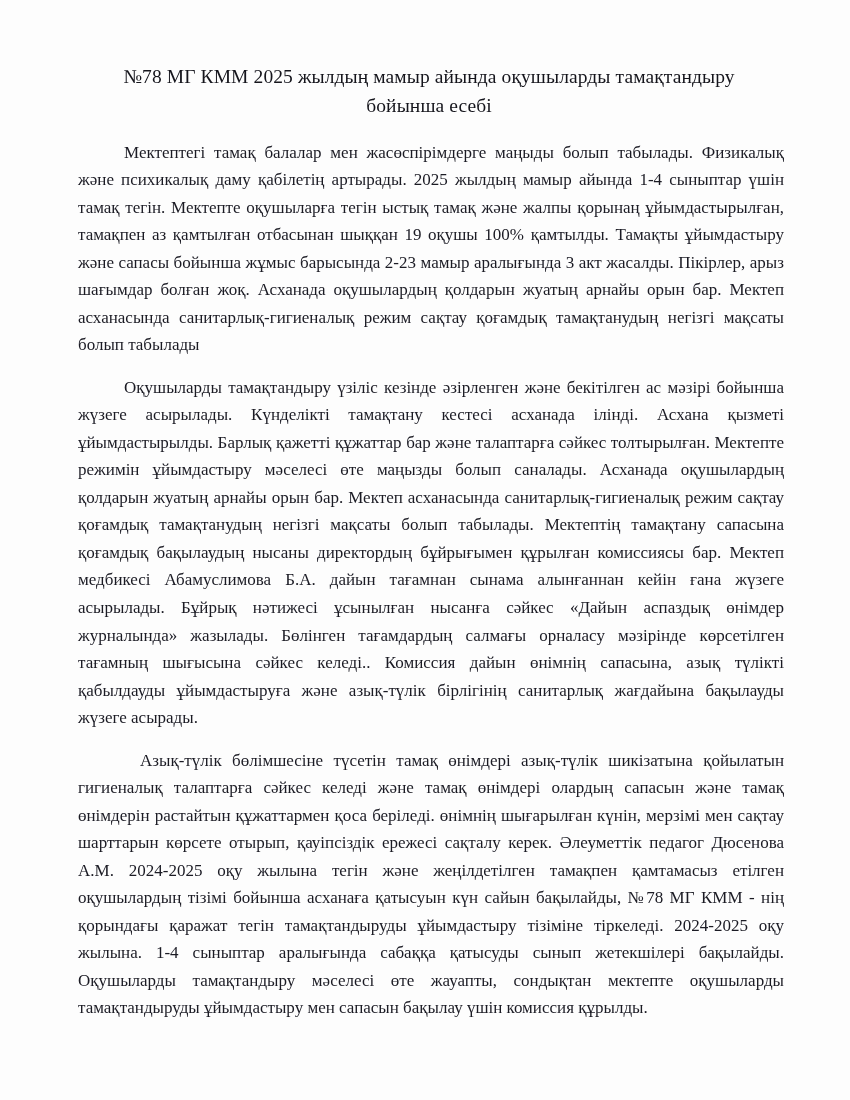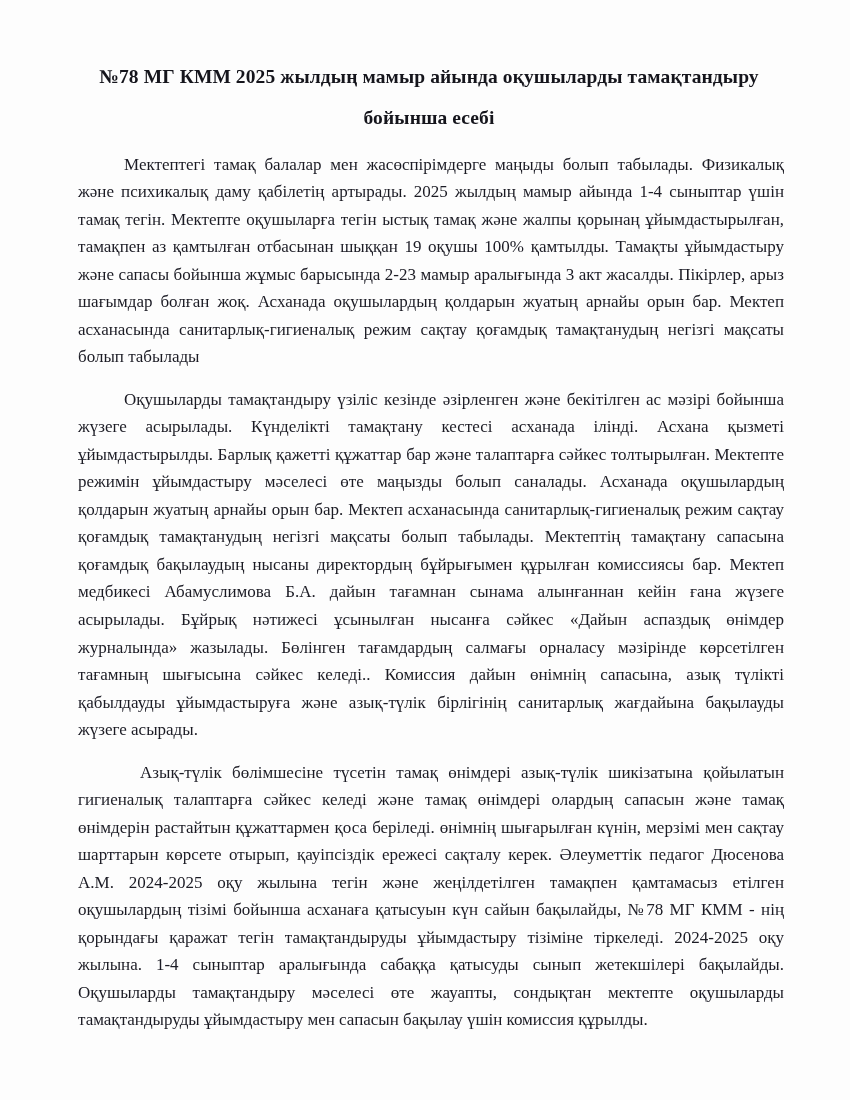--- a/index.html
+++ b/index.html
@@ -17,30 +17,29 @@
   .page {
     width: 850px;
     height: 1100px;
     box-sizing: border-box;
     padding: 62px 66px 20px 78px;
     position: relative;
     background: #fdfdfd;
   }
   .doc-title {
     font-size: 19.5px;
-    font-weight: bold;
+    font-weight: normal;
     text-align: center;
     line-height: 1.5;
     margin: 0 10px 18px 6px;
     letter-spacing: 0.1px;
     color: #15151c;
   }
   .doc-title .line2 {
     display: block;
-    margin-top: 12px;
   }
   p.para {
     font-size: 17px;
     line-height: 1.62;
     text-align: justify;
     text-justify: inter-word;
     margin: 0 0 15px 0;
     color: #1b1b24;
     hyphens: none;
   }

